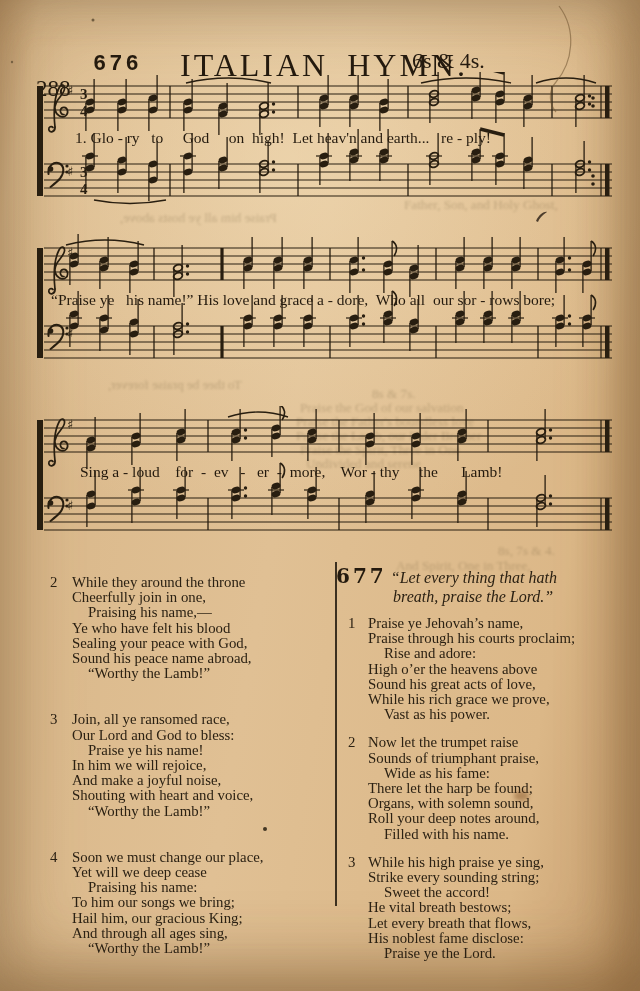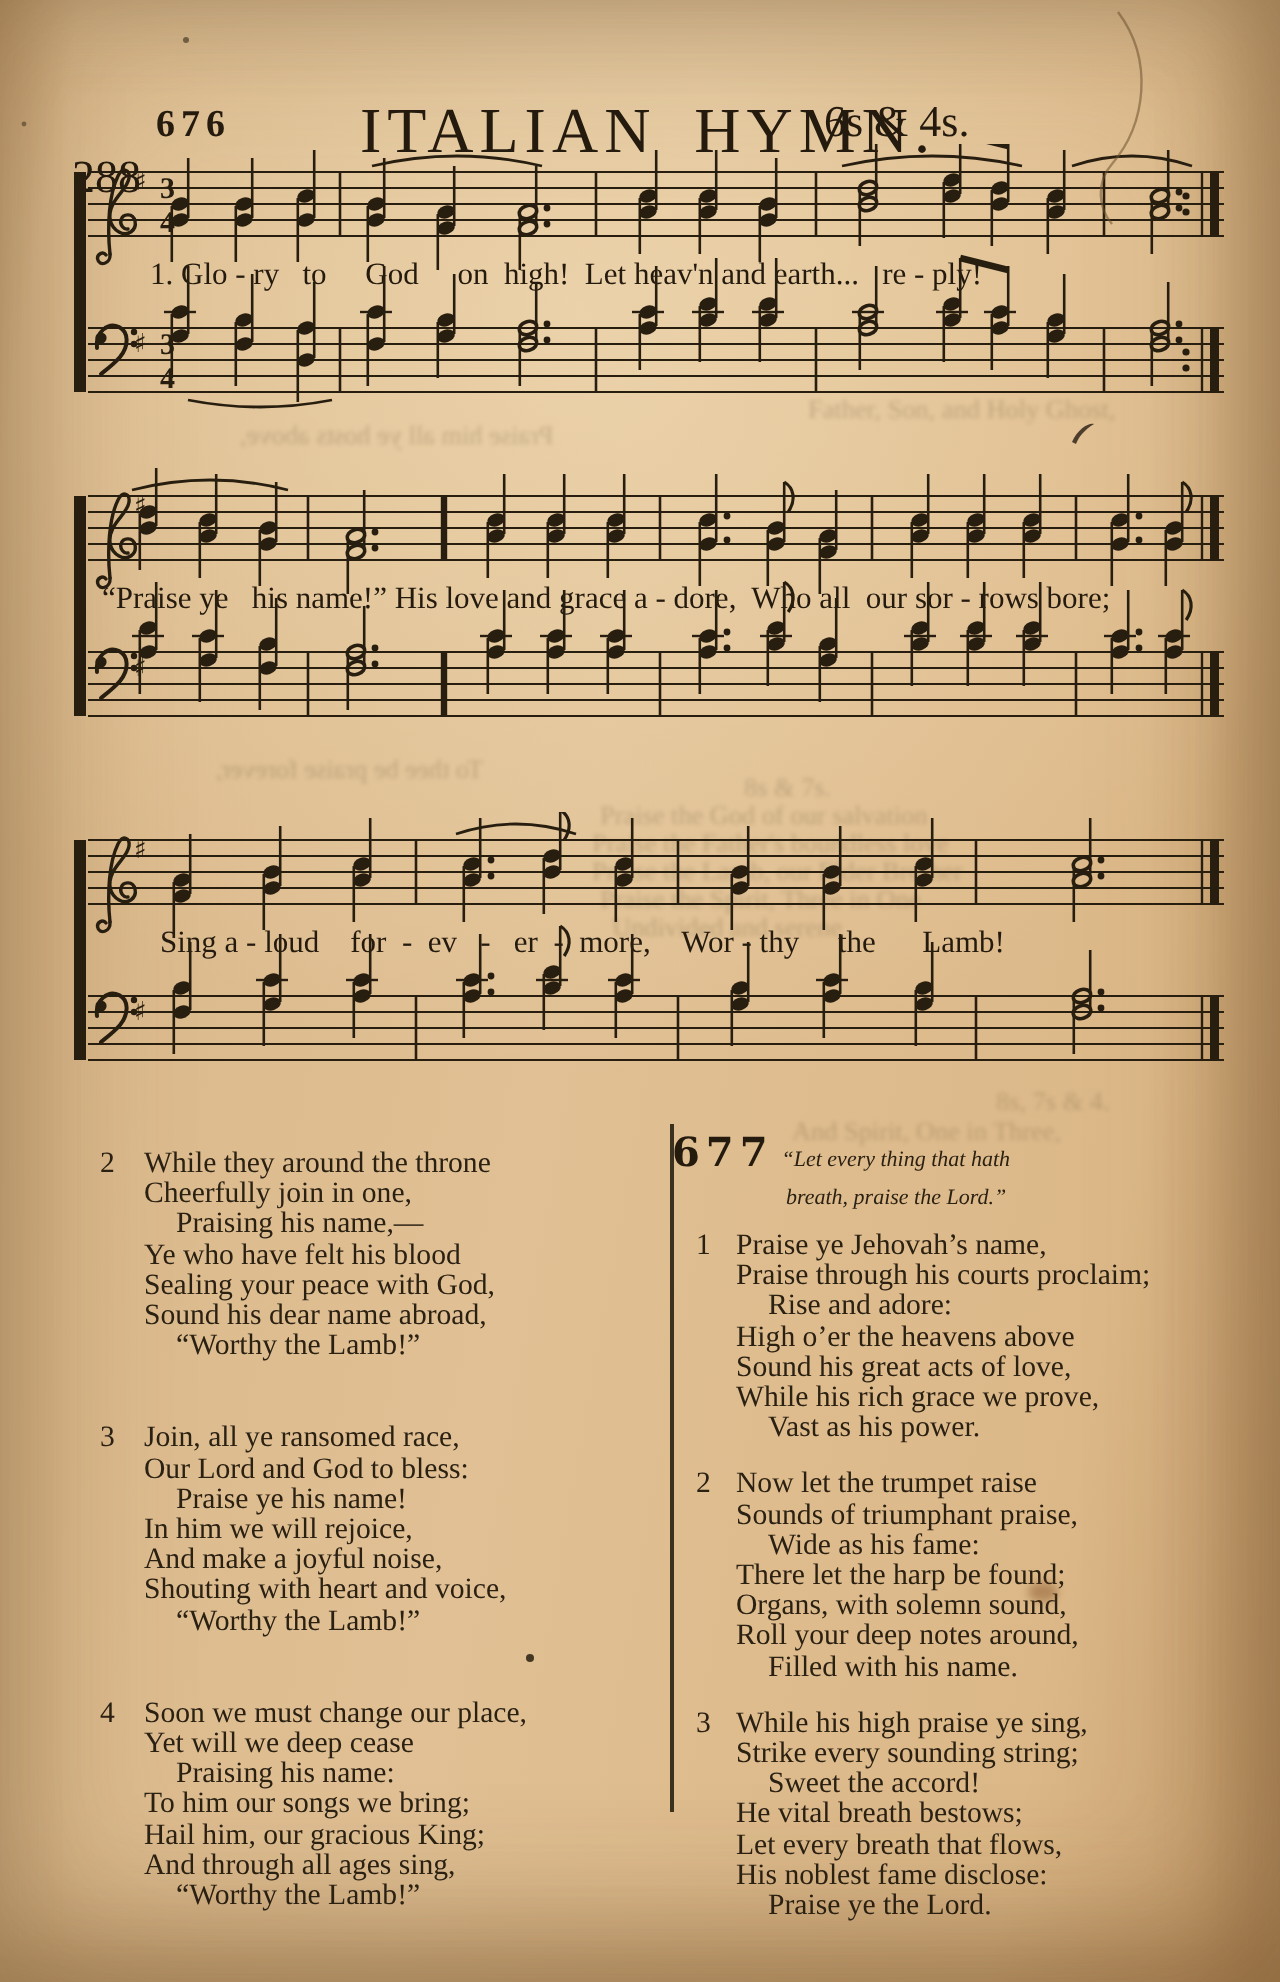--- a/index.html
+++ b/index.html
@@ -7,21 +7,21 @@
     position:relative;width:640px;height:991px;overflow:hidden;
     font-family:"Liberation Serif","DejaVu Serif",serif;color:#2b2113;
     background:
       radial-gradient(90% 55% at 45% 16%, rgba(250,233,198,.45), rgba(250,233,198,0) 70%),
       linear-gradient(100deg,#c69f70 0%,#d9b789 5%,#e0c094 45%,#dcb888 82%,#c59c6c 100%);
     box-shadow: inset 0 0 90px rgba(110,75,35,.35), inset -16px 0 45px rgba(105,70,30,.30),
                 inset 0 -28px 60px rgba(110,75,35,.28), inset 0 14px 30px rgba(250,235,205,.25);
   }
   .hdr-item{position:absolute;white-space:nowrap;color:#241a0e;}
   .pgnum{left:36px;top:48px;font-size:23px;margin-top:28px;}
-  .hymnnum{left:78px;top:52px;font-size:19px;font-weight:bold;letter-spacing:3px;font-family:Liberation Serif, serif;}
+  .hymnnum{left:93px;top:52px;font-size:22px;font-weight:bold;letter-spacing:3px;font-family:Liberation Mono, monospace;}
   .title{left:180px;top:47px;font-size:32px;letter-spacing:3px;word-spacing:8px;}
   .meter{left:412px;top:48px;font-size:22px;}
 
   .sys{position:absolute;left:36px;width:580px;height:152px;}
   .sys svg{position:absolute;left:0;top:0;}
   .lyric{position:absolute;top:57px;white-space:pre;font-size:15.5px;color:#241a0e;}
 
   .col{position:absolute;width:300px;font-size:14.8px;}
   .col-left{left:38px;top:575px;}
   .col-right{left:346px;top:616px;}
@@ -32,21 +32,21 @@
   .col-left .vline{padding-left:34px;}
   .col-left .vline.i1{padding-left:50px;}
   .col-right .vline{padding-left:22px;}
   .col-right .vline.i1{padding-left:38px;}
   .vnum{position:absolute;top:0;}
   .col-left .vnum{left:12px;}
   .col-right .vnum{left:2px;}
 
   .hymn-head{position:absolute;left:336px;top:567px;width:300px;line-height:19px;}
   .hymnnum2{font-size:20px;font-weight:bold;letter-spacing:3px;font-family:"DejaVu Serif",serif;color:#241a0e;}
-  .quote{font-style:italic;font-size:11px;}
+  .quote{font-style:italic;font-size:16px;}
   .quote2{padding-left:57px;}
 
   .divider{position:absolute;left:335px;top:562px;width:1.7px;height:344px;background:rgba(32,23,12,.85);}
 
   .artifacts{position:absolute;left:0;top:0;pointer-events:none;}
   .ghost{position:absolute;font-size:13.2px;color:#6f5c3a;opacity:.30;filter:blur(1.05px);white-space:nowrap;}
   .ghost.m{transform:scaleX(-1);}
   .stain{position:absolute;left:514px;top:791px;width:15px;height:10px;border-radius:50%;
          background:rgba(118,69,26,.42);filter:blur(2px);}
 </style>
@@ -585,21 +585,21 @@
       </svg>
     </div>
 
   <div class="col col-left" id="colL">
       <div class="verse">
         <div class="vline"><span class="vnum">2</span>While they around the throne</div>
         <div class="vline">Cheerfully join in one,</div>
         <div class="vline i1">Praising his name,—</div>
         <div class="vline">Ye who have felt his blood</div>
         <div class="vline">Sealing your peace with God,</div>
-        <div class="vline">Sound his dear name abroad,</div>
+        <div class="vline">Sound his peace name abroad,</div>
         <div class="vline i1">“Worthy the Lamb!”</div>
       </div>
       <div class="verse">
         <div class="vline"><span class="vnum">3</span>Join, all ye ransomed race,</div>
         <div class="vline">Our Lord and God to bless:</div>
         <div class="vline i1">Praise ye his name!</div>
         <div class="vline">In him we will rejoice,</div>
         <div class="vline">And make a joyful noise,</div>
         <div class="vline">Shouting with heart and voice,</div>
         <div class="vline i1">“Worthy the Lamb!”</div>

